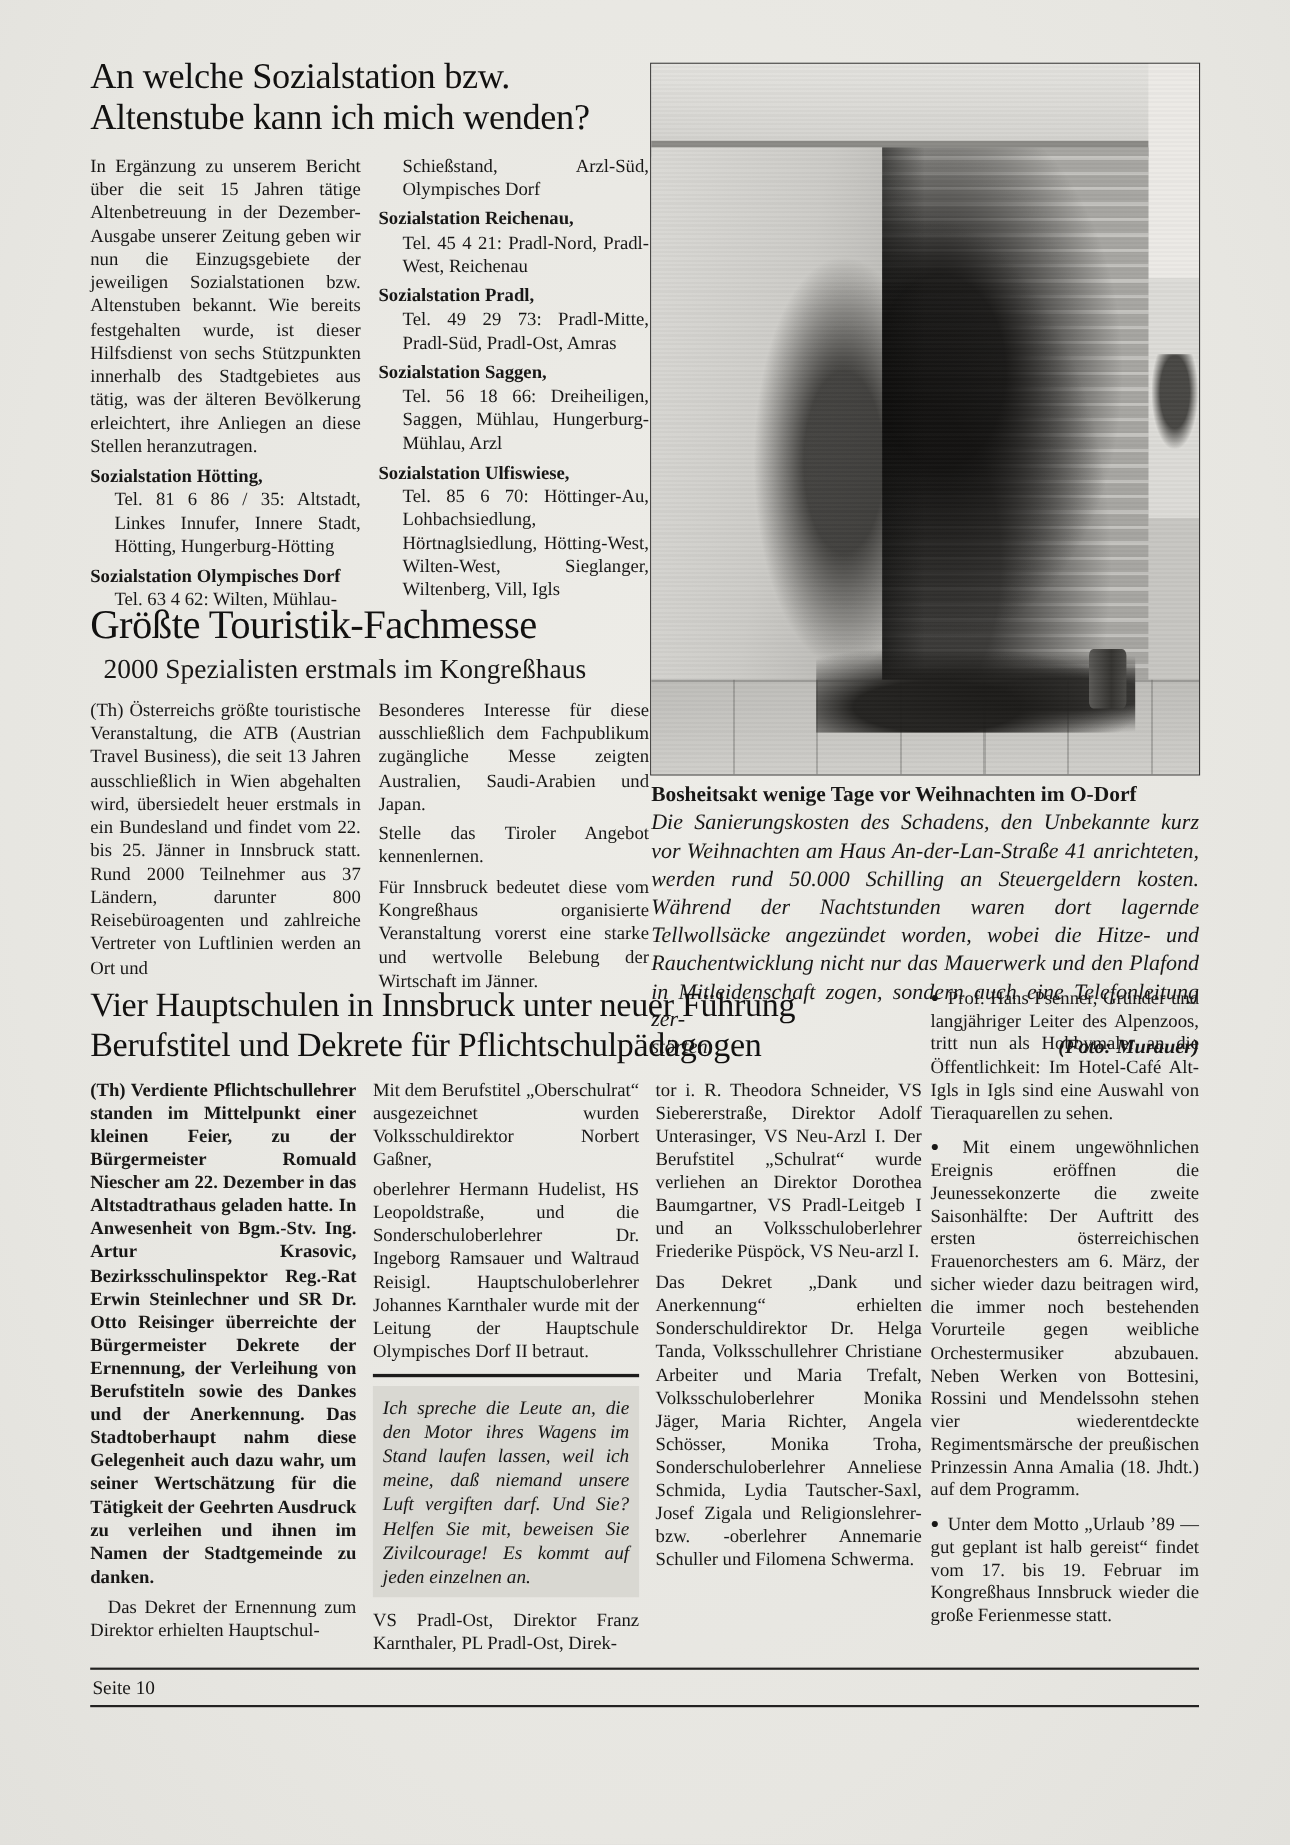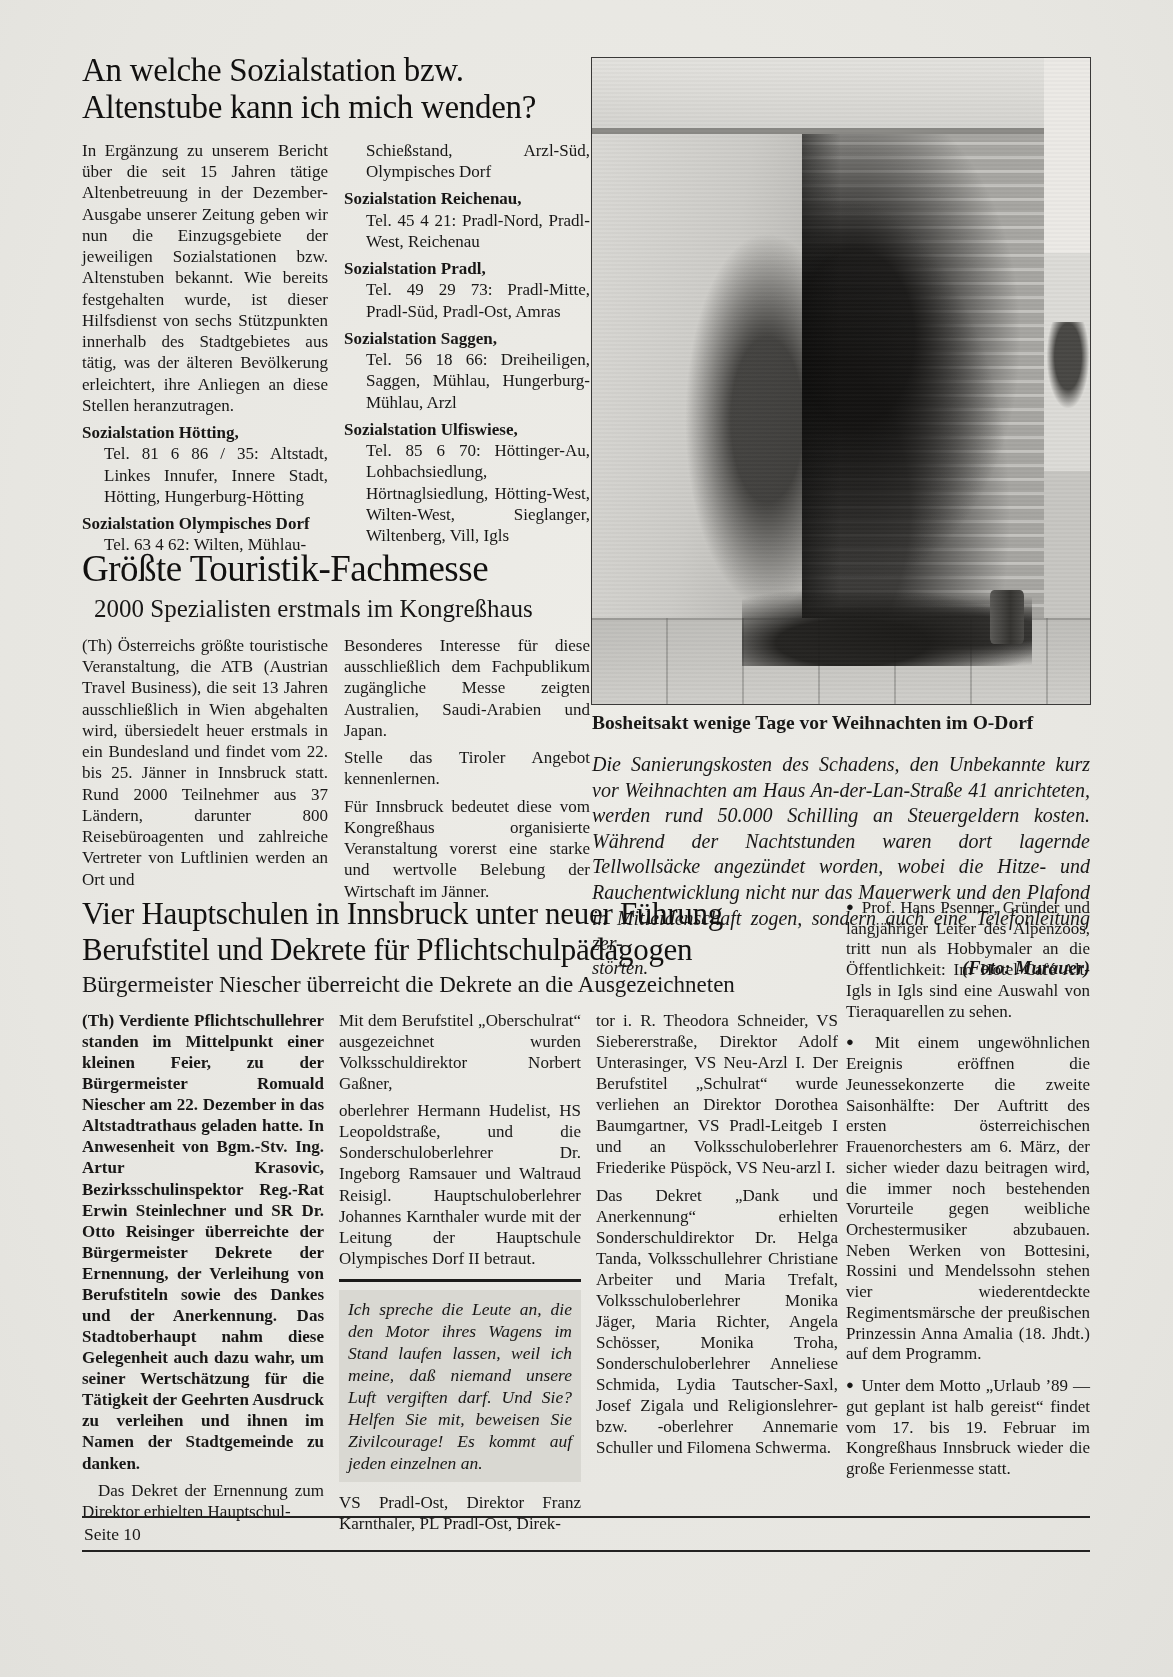--- a/index.html
+++ b/index.html
@@ -43,21 +43,21 @@
                  linear-gradient(rgba(95,95,92,.4) 0 2px,transparent 2px);}
   .ph-debris{bottom:38px;left:150px;width:290px;height:78px;background:
       radial-gradient(ellipse at 38% 70%,rgba(28,27,25,.95) 0 30%,rgba(28,27,25,.45) 52%,rgba(28,27,25,0) 72%),
       radial-gradient(ellipse at 78% 55%,rgba(38,37,35,.9) 0 24%,rgba(38,37,35,0) 60%);}
   .ph-barrel{right:66px;bottom:60px;width:34px;height:54px;border-radius:4px/6px;
       background:linear-gradient(90deg,#5a5956,#343330 60%,#4b4a47);}
   .ph-grain{inset:0;background:repeating-linear-gradient(0deg,rgba(255,255,255,.02) 0 2px,rgba(0,0,0,.025) 2px 4px);}
 
   
   .caption{position:absolute;left:592px;top:712px;width:498px;}
-  .caption-title{font-size:19.5px;font-weight:bold;margin-bottom:18px;}
+  .caption-title{font-size:19.5px;font-weight:bold;margin-bottom:2px;}
   .caption-body{font-style:italic;font-size:20px;line-height:1.28;text-align:justify;margin:0;}
   .caption-last{display:flex;justify-content:space-between;font-style:italic;font-size:18.5px;line-height:1.28;}
   .caption-credit{font-weight:bold;font-style:italic;}
 
   
   .a2{left:82px;top:550px;width:508px;}
   .a2 h2{font-size:37px;line-height:1.05;letter-spacing:-.5px;}
   .a2 .subhead{font-size:25px;font-weight:normal;margin:6px 0 0 12px;}
   .a2 .cols{margin-top:12px;}
 
@@ -163,21 +163,20 @@
     <p class="caption-body">Die Sanierungskosten des Schadens, den Unbekannte kurz vor Weihnachten am Haus An-der-Lan-Straße 41 anrichteten, werden rund 50.000 Schilling an Steuergeldern kosten. Während der Nachtstunden waren dort lagernde Tellwollsäcke angezündet worden, wobei die Hitze- und Rauchentwicklung nicht nur das Mauerwerk und den Plafond in Mitleidenschaft zogen, sondern auch eine Telefonleitung zer-</p>
     <div class="caption-last">
       <span>störten.</span>
       <span class="caption-credit">(Foto: Murauer)</span>
     </div>
   </div>
 
   <section class="article a3">
     <h2>Vier Hauptschulen in Innsbruck unter neuer Führung</h2>
     <h2>Berufstitel und Dekrete für Pflichtschulpädagogen</h2>
-    <div class="subhead">Bürgermeister Niescher überreicht die Dekrete an die Ausgezeichneten</div>
     <div class="cols3">
       <div class="col3">
         <p class="para lead-bold">(Th) Verdiente Pflichtschullehrer standen im Mittelpunkt einer kleinen Feier, zu der Bürgermeister Romuald Niescher am 22. Dezember in das Altstadtrathaus geladen hatte. In Anwesenheit von Bgm.-Stv. Ing. Artur Krasovic, Bezirksschulinspektor Reg.-Rat Erwin Steinlechner und SR Dr. Otto Reisinger überreichte der Bürgermeister Dekrete der Ernennung, der Verleihung von Berufstiteln sowie des Dankes und der Anerkennung. Das Stadtoberhaupt nahm diese Gelegenheit auch dazu wahr, um seiner Wertschätzung für die Tätigkeit der Geehrten Ausdruck zu verleihen und ihnen im Namen der Stadtgemeinde zu danken.</p>
         <p class="para indent">Das Dekret der Ernennung zum Direktor erhielten Hauptschul-</p>
       </div>
       <div class="col3">
         <p class="para">Mit dem Berufstitel „Oberschulrat“ ausgezeichnet wurden Volksschuldirektor Norbert Gaßner,</p>
         <p class="para">oberlehrer Hermann Hudelist, HS Leopoldstraße, und die Sonderschuloberlehrer Dr. Ingeborg Ramsauer und Waltraud Reisigl. Hauptschuloberlehrer Johannes Karnthaler wurde mit der Leitung der Hauptschule Olympisches Dorf II betraut.</p>
         <hr class="quote-rule">
         <div class="quote-box">Ich spreche die Leute an, die den Motor ihres Wagens im Stand laufen lassen, weil ich meine, daß niemand unsere Luft vergiften darf. Und Sie? Helfen Sie mit, beweisen Sie Zivilcourage! Es kommt auf jeden einzelnen an.</div>

